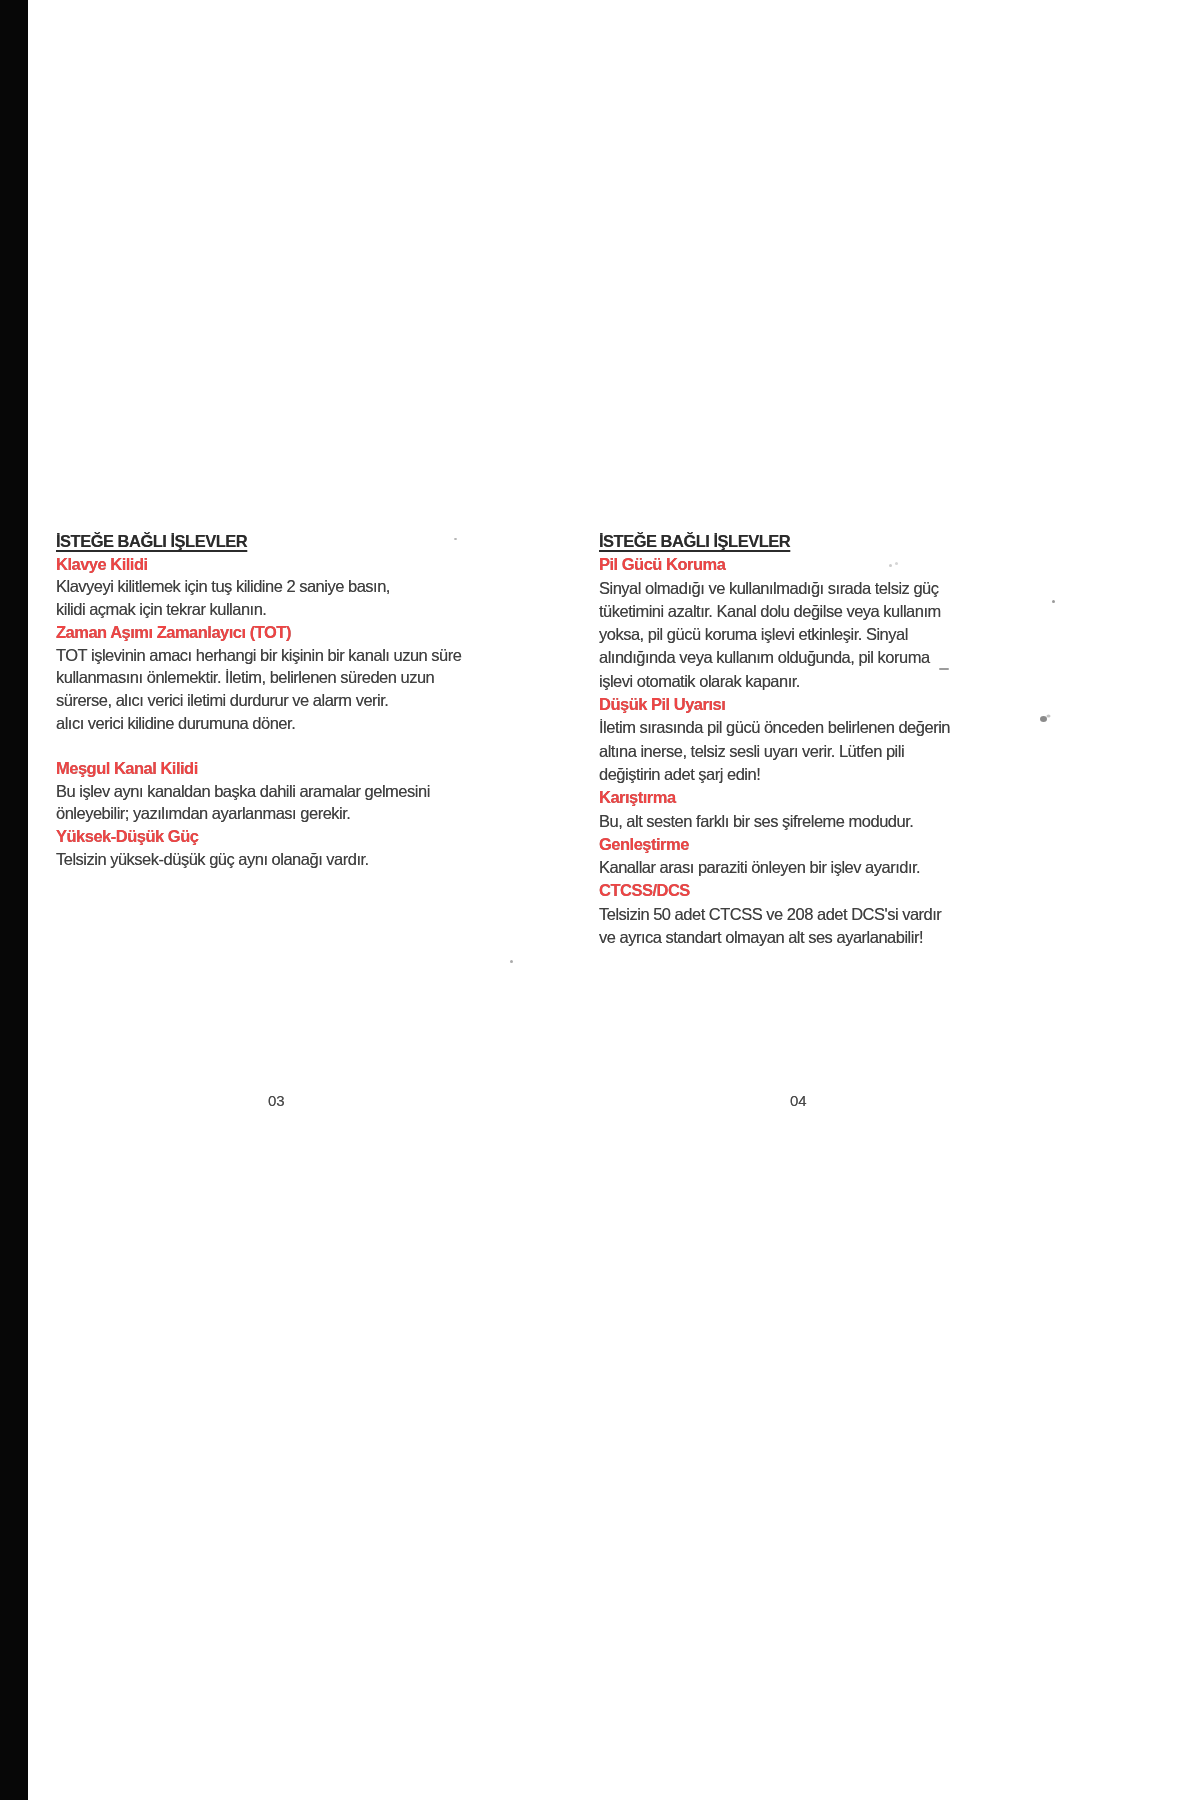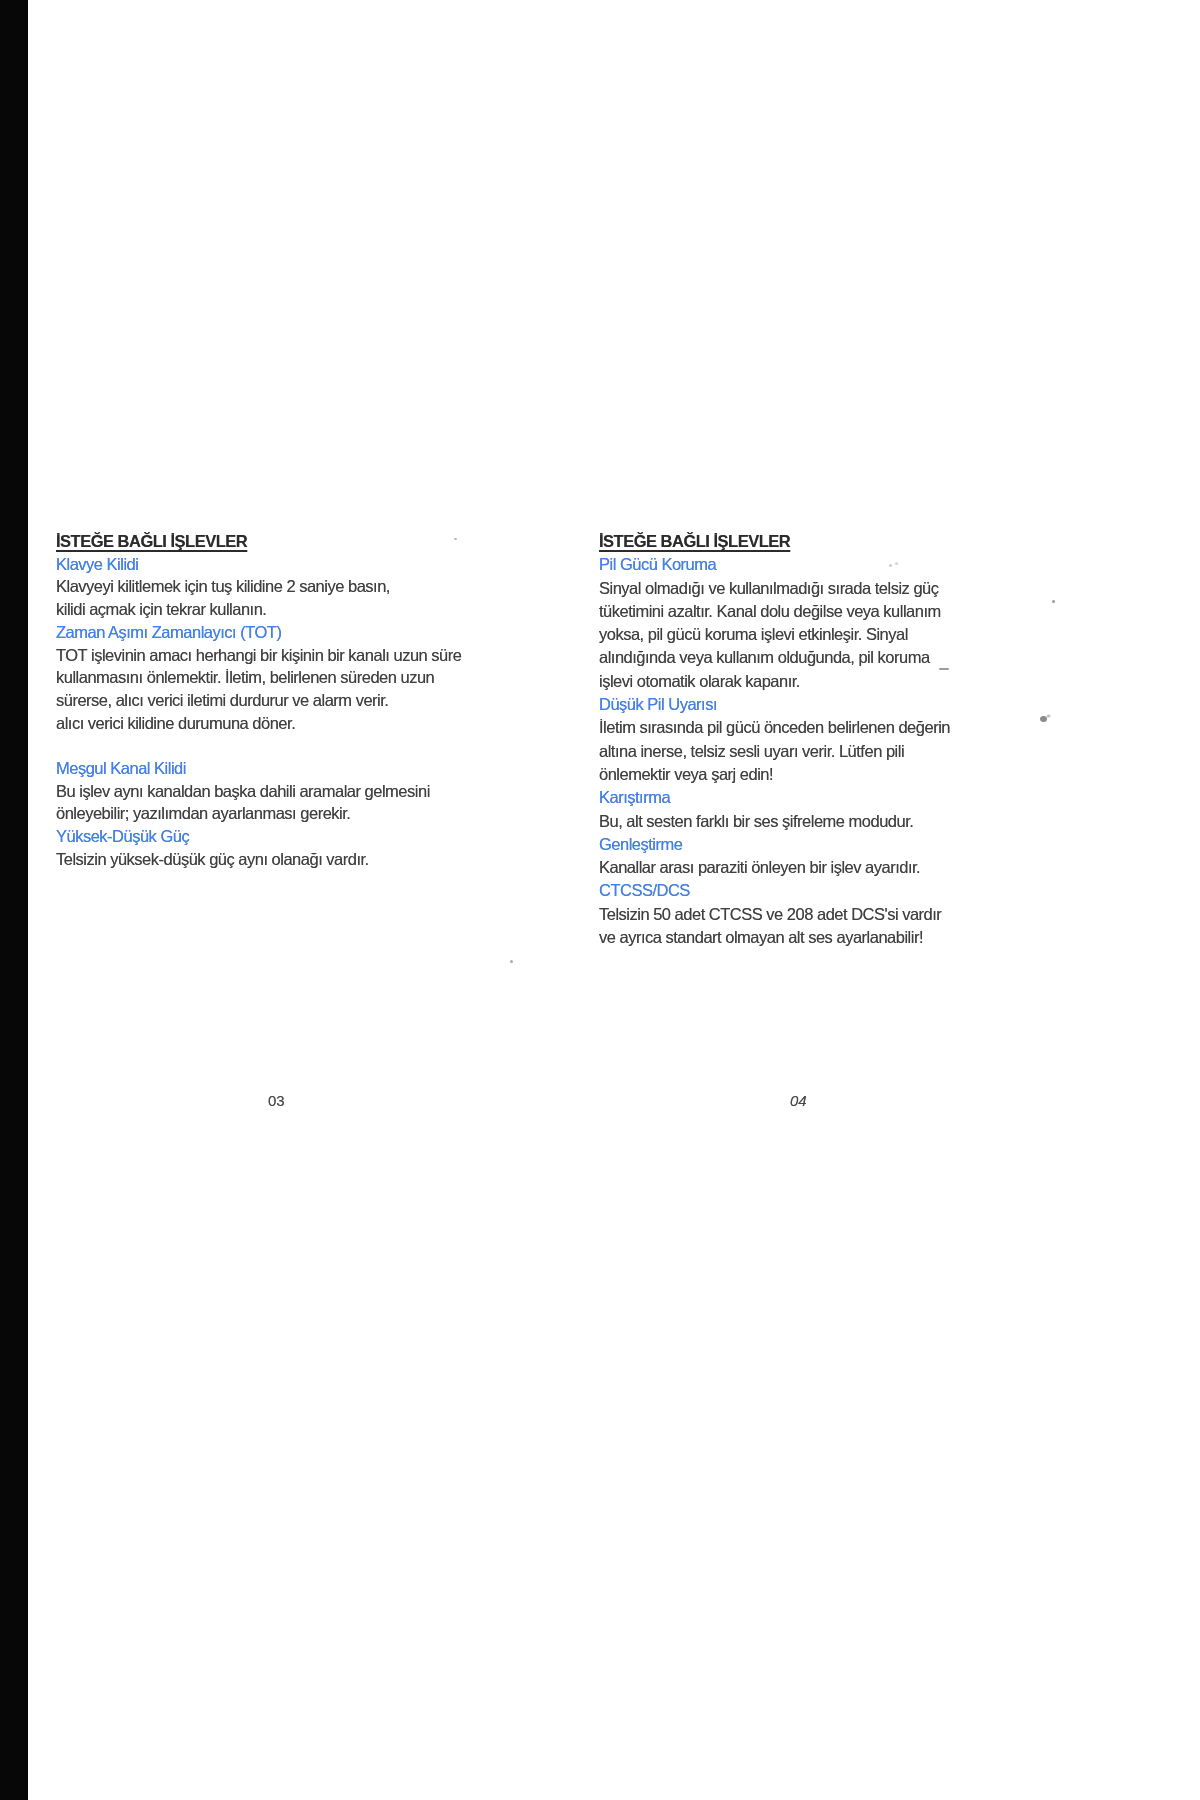--- a/index.html
+++ b/index.html
@@ -18,34 +18,34 @@
     position:absolute;top:530px;
     color:#3f3f3f;
     font-size:16.5px;
     letter-spacing:-0.5px;
     white-space:nowrap;
     text-shadow:0 0 0.5px rgba(70,70,70,0.65);
   }
   .col-left{left:56px;line-height:22.7px;}
   .col-right{left:599px;line-height:23.3px;}
   .ln{min-height:1em;}
-  .ln.b{font-weight:normal;color:#3b82f6;}
+  .ln.b{font-weight:bold;color:#ef4444;}
   .ln.h{
     font-weight:bold;color:#2b2b2b;
     text-decoration:underline;
     text-decoration-thickness:2px;
     text-underline-offset:3px;
   }
   .pagenum{
     position:absolute;
     font-size:15px;color:#474747;letter-spacing:0;
     text-shadow:0 0 0.5px rgba(70,70,70,0.6);
   }
   .pn-left{left:268px;top:1092px;}
-  .pn-right{left:790px;top:1092px;font-style:italic;}
+  .pn-right{left:790px;top:1092px;}
   .speck{position:absolute;border-radius:50%;}
   .speck-blob{left:1040px;top:716px;width:7px;height:6px;background:#8b8b8b;box-shadow:5px -3px 0 -1.5px #c2c2c2;}
   .speck-dot1{left:1052px;top:600px;width:3px;height:3px;background:#9a9a9a;}
   .speck-dot2{left:510px;top:960px;width:3px;height:3px;background:#ababab;}
   .speck-dot3{left:454px;top:538px;width:3px;height:2px;background:#b3b3b3;}
   .speck-quote{left:889px;top:564px;width:3px;height:3px;background:#cccccc;box-shadow:6px -2px 0 0 #d6d6d6;}
   .speck-dash{left:939px;top:668px;width:10px;height:2px;background:#9c9c9c;border-radius:1px;}
 </style>
 </head>
 <body>
@@ -74,21 +74,21 @@
       <div class="ln h">İSTEĞE BAĞLI İŞLEVLER</div>
       <div class="ln b">Pil Gücü Koruma</div>
       <div class="ln">Sinyal olmadığı ve kullanılmadığı sırada telsiz güç</div>
       <div class="ln">tüketimini azaltır. Kanal dolu değilse veya kullanım</div>
       <div class="ln">yoksa, pil gücü koruma işlevi etkinleşir. Sinyal</div>
       <div class="ln">alındığında veya kullanım olduğunda, pil koruma</div>
       <div class="ln">işlevi otomatik olarak kapanır.</div>
       <div class="ln b">Düşük Pil Uyarısı</div>
       <div class="ln">İletim sırasında pil gücü önceden belirlenen değerin</div>
       <div class="ln">altına inerse, telsiz sesli uyarı verir. Lütfen pili</div>
-      <div class="ln">önlemektir veya şarj edin!</div>
+      <div class="ln">değiştirin adet şarj edin!</div>
       <div class="ln b">Karıştırma</div>
       <div class="ln">Bu, alt sesten farklı bir ses şifreleme modudur.</div>
       <div class="ln b">Genleştirme</div>
       <div class="ln">Kanallar arası paraziti önleyen bir işlev ayarıdır.</div>
       <div class="ln b">CTCSS/DCS</div>
       <div class="ln">Telsizin 50 adet CTCSS ve 208 adet DCS'si vardır</div>
       <div class="ln">ve ayrıca standart olmayan alt ses ayarlanabilir!</div>
     </div>
 
   <div class="pagenum pn-left">03</div>

